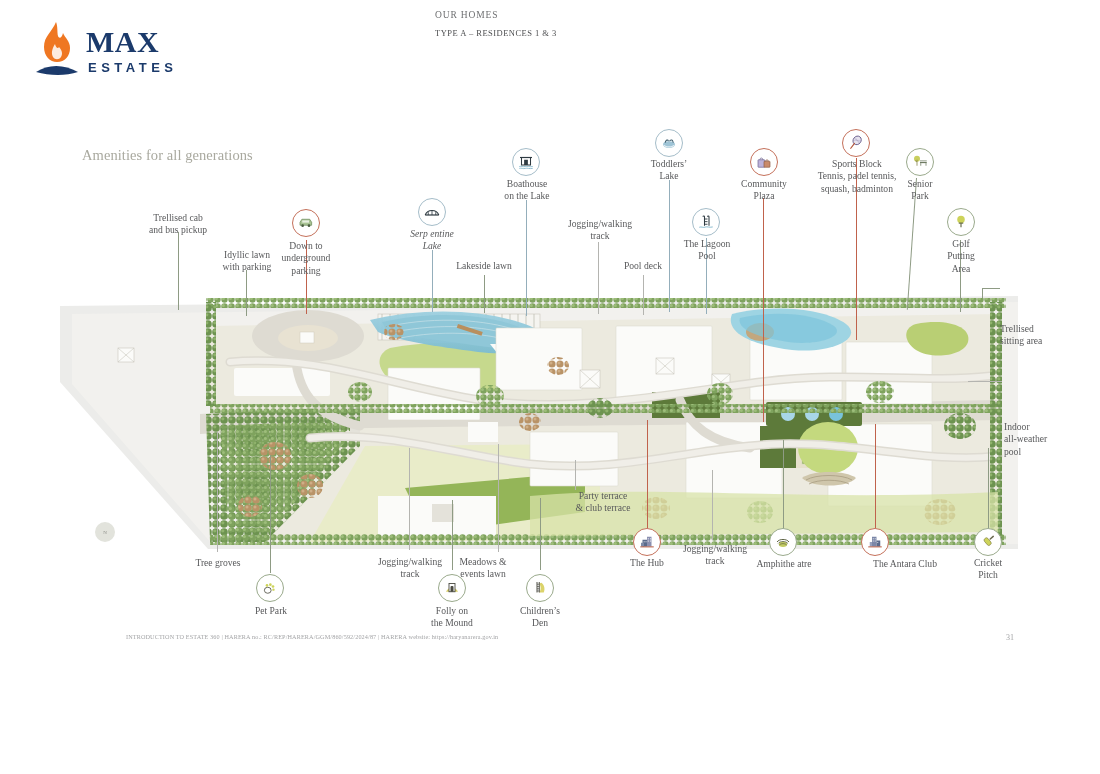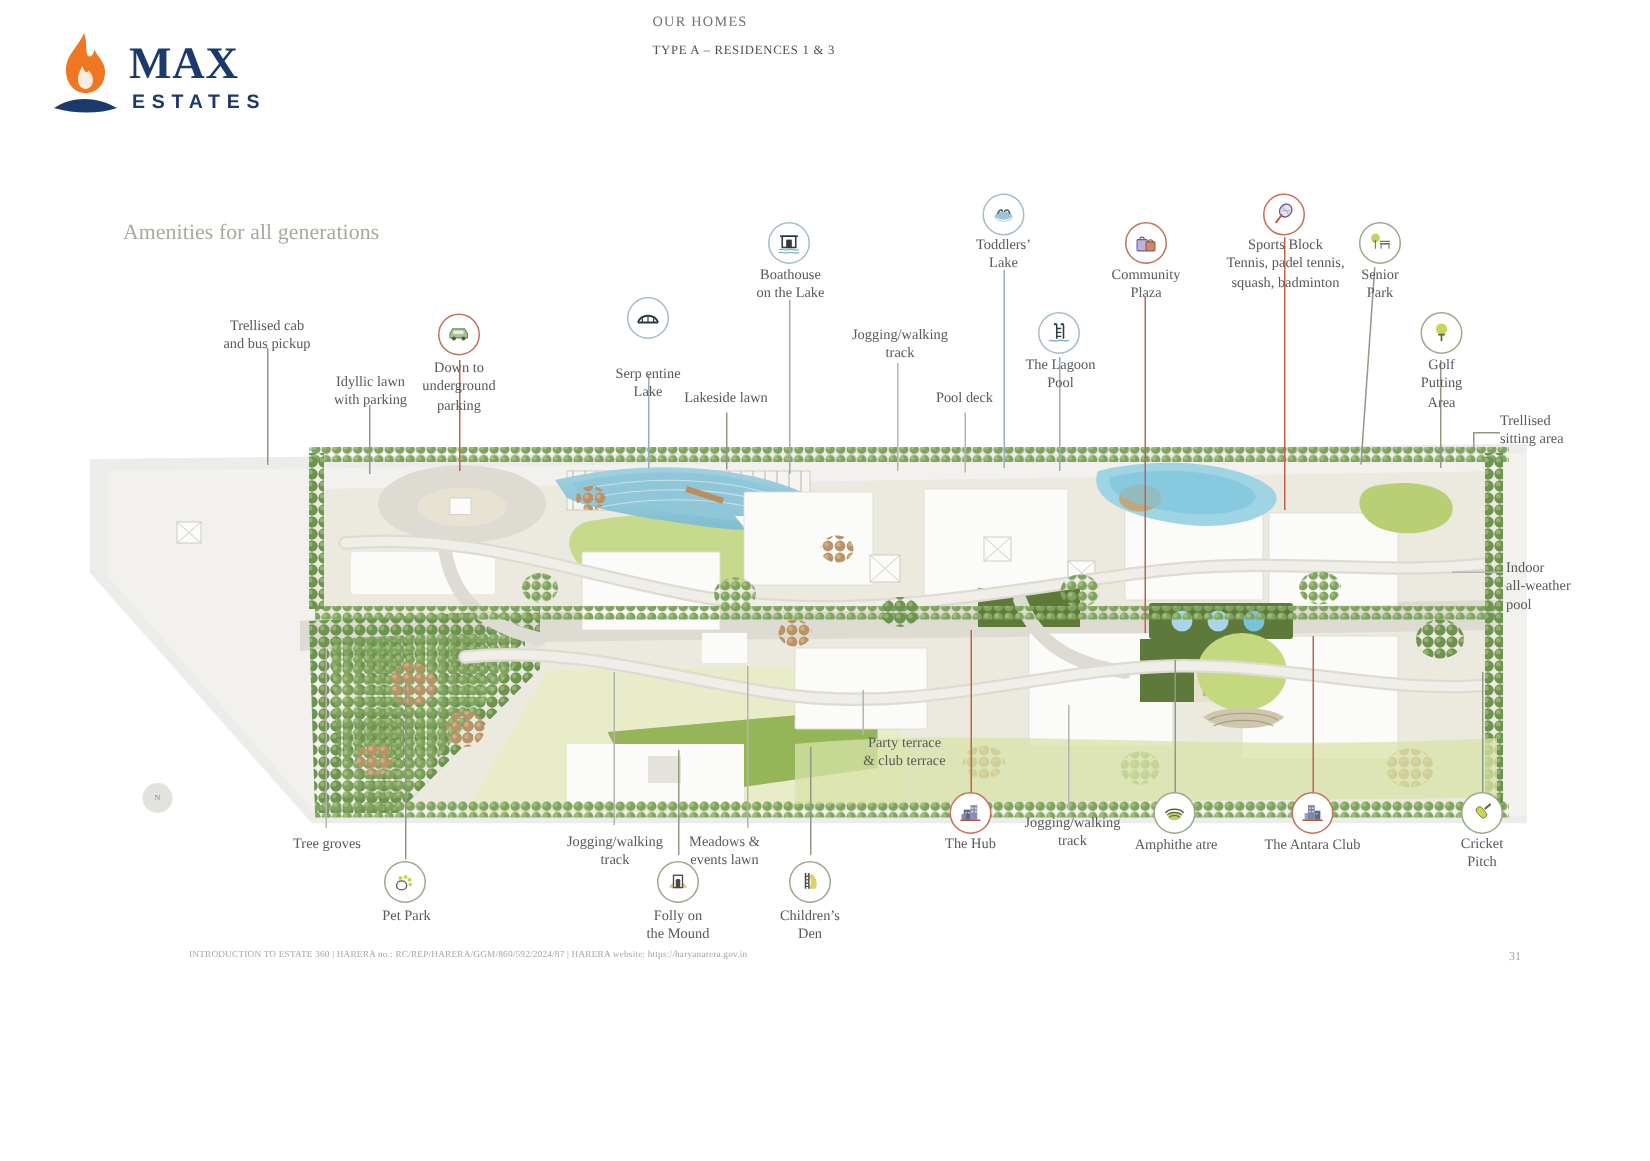--- a/index.html
+++ b/index.html
@@ -47,21 +47,21 @@
   .lead.red{background:#c0624c;}
   .lead.blue{background:#94aebb;}
   .lead.grey{background:#b4b4b0;}
   .lead.h{height:1px;width:auto;}
 
   
   .lbl{
     position:absolute;font-size:9.6px;line-height:1.28;
     color:#58595b;text-align:center;white-space:pre-line;
   }
-  .lbl.left{text-align:left;}
+  .lbl.left{text-align:left;margin-top:48px;}
 
   
   .ico{
     position:absolute;width:28px;height:28px;border-radius:50%;
     border:1px solid #9aaa8c;background:#fff;
     display:flex;align-items:center;justify-content:center;
     box-sizing:border-box;
   }
   .ico.red{border-color:#c4705a;}
   .ico.blue{border-color:#a5bdc9;}
@@ -493,21 +493,21 @@
     </svg>
   </div>
 
   <div class="lbl" style="left:128px;top:212px;width:100px;">Trellised cab
 and bus pickup</div>
   <div class="lbl" style="left:199px;top:249px;width:96px;">Idyllic lawn
 with parking</div>
   <div class="lbl" style="left:265px;top:240px;width:82px;">Down to
 underground
 parking</div>
-  <div class="lbl" style="left:392px;top:244px;width:80px;">Serp entine
+  <div class="lbl" style="left:392px;top:228px;width:80px;font-style:italic;">Serp entine
 Lake</div>
   <div class="lbl" style="left:444px;top:260px;width:80px;text-align:center;">Lakeside lawn</div>
   <div class="lbl" style="left:486px;top:178px;width:82px;">Boathouse
 on the Lake</div>
   <div class="lbl" style="left:555px;top:218px;width:90px;">Jogging/walking
 track</div>
   <div class="lbl" style="left:633px;top:158px;width:72px;">Toddlers’
 Lake</div>
   <div class="lbl" style="left:612px;top:260px;width:62px;">Pool deck</div>
   <div class="lbl" style="left:672px;top:238px;width:70px;">The Lagoon
@@ -537,20 +537,20 @@
   <div class="lbl" style="left:418px;top:605px;width:68px;">Folly on
 the Mound</div>
   <div class="lbl" style="left:508px;top:605px;width:64px;">Children’s
 Den</div>
   <div class="lbl" style="left:563px;top:490px;width:80px;">Party terrace
 &amp; club terrace</div>
   <div class="lbl" style="left:618px;top:557px;width:58px;">The Hub</div>
   <div class="lbl" style="left:670px;top:543px;width:90px;">Jogging/walking
 track</div>
   <div class="lbl" style="left:742px;top:558px;width:84px;">Amphithe atre</div>
-  <div class="lbl" style="left:828px;top:558px;width:94px;font-family:Liberation Serif, serif;">The Antara Club</div>
+  <div class="lbl" style="left:858px;top:558px;width:94px;font-family:Liberation Serif, serif;">The Antara Club</div>
   <div class="lbl" style="left:962px;top:557px;width:52px;">Cricket
 Pitch</div>
 
   <div class="foot">INTRODUCTION TO ESTATE 360 | HARERA no.: RC/REP/HARERA/GGM/860/592/2024/87 | HARERA website: https://haryanarera.gov.in</div>
   <div class="pageno">31</div>
 
 </div>
 
 </body></html>

